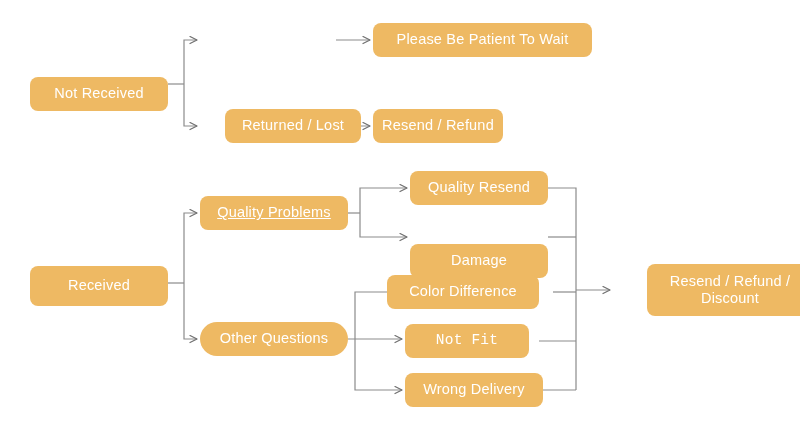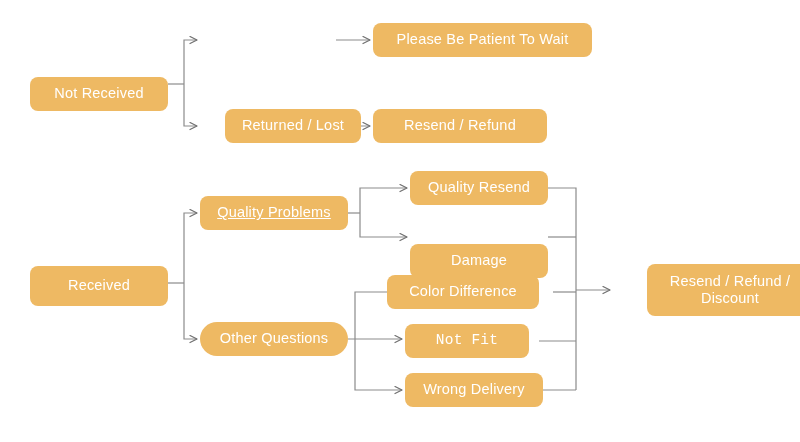--- a/index.html
+++ b/index.html
@@ -83,21 +83,21 @@
       <path d="M539,341 L576,341"></path>
       <path d="M543,390 L576,390"></path>
       <path d="M576,290 L610,290" marker-end="url(#arrow)"></path>
 
     </g>
   </svg>
 
   <div class="node" style="left:30px;  top:67px;  width:138px; height:34px;margin-top:10px;">Not Received</div>
   <div class="node" style="left:373px; top:23px;  width:219px; height:34px;">Please Be Patient To Wait</div>
   <div class="node" style="left:200px; top:109px; width:136px; height:34px;margin-left:25px;">Returned / Lost</div>
-  <div class="node" style="left:373px; top:109px; width:174px; height:34px;">Resend / Refund</div>
+  <div class="node" style="left:373px; top:109px; width:130px; height:34px;">Resend / Refund</div>
   <div class="node" style="left:30px;  top:266px; width:138px; height:40px;">Received</div>
   <div class="node" style="left:200px; top:196px; width:148px; height:34px;text-decoration:underline;">Quality Problems</div>
   <div class="node" style="left:200px; top:322px; width:148px; height:34px;border-radius:17px;">Other Questions</div>
   <div class="node" style="left:410px; top:171px; width:138px; height:34px;">Quality Resend</div>
   <div class="node" style="left:410px; top:220px; width:138px; height:34px;margin-top:24px;">Damage</div>
   <div class="node" style="left:387px; top:275px; width:152px; height:34px;">Color Difference</div>
   <div class="node" style="left:405px; top:324px; width:124px; height:34px;font-family:Liberation Mono, monospace;">Not Fit</div>
   <div class="node" style="left:405px; top:373px; width:138px; height:34px;">Wrong Delivery</div>
   <div class="node" style="left:613px; top:264px; width:166px; height:52px;margin-left:34px;">Resend / Refund /
 Discount</div>

